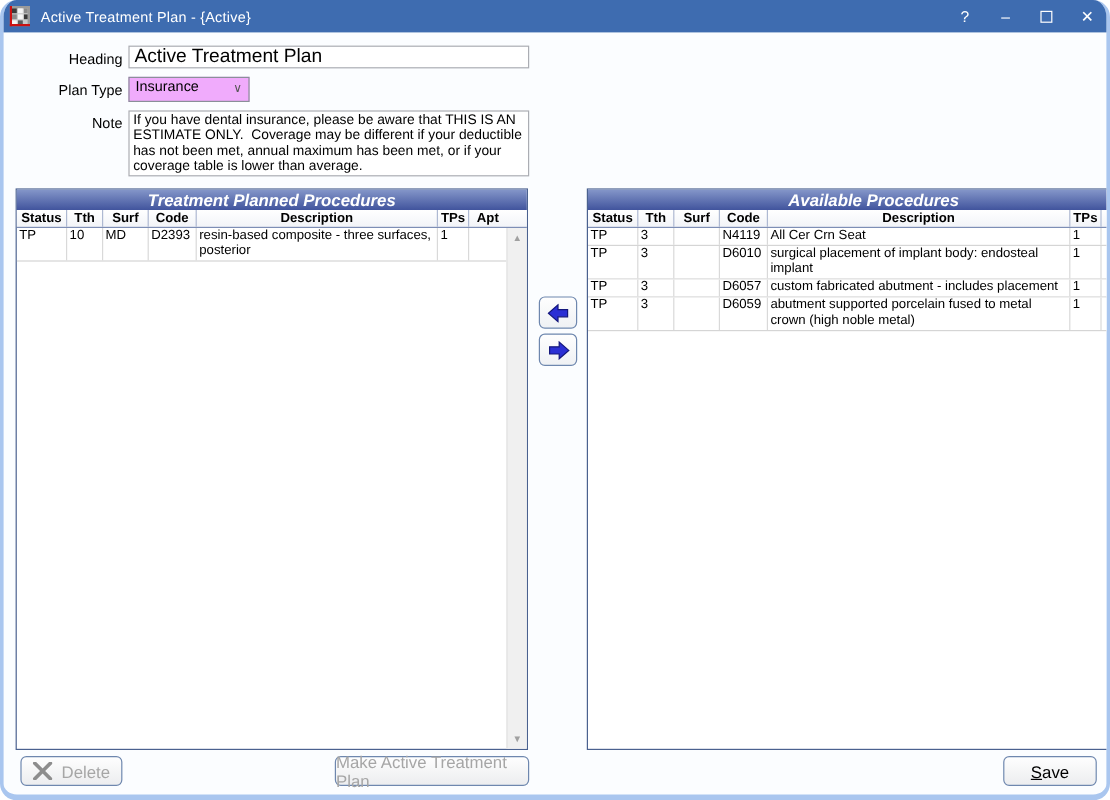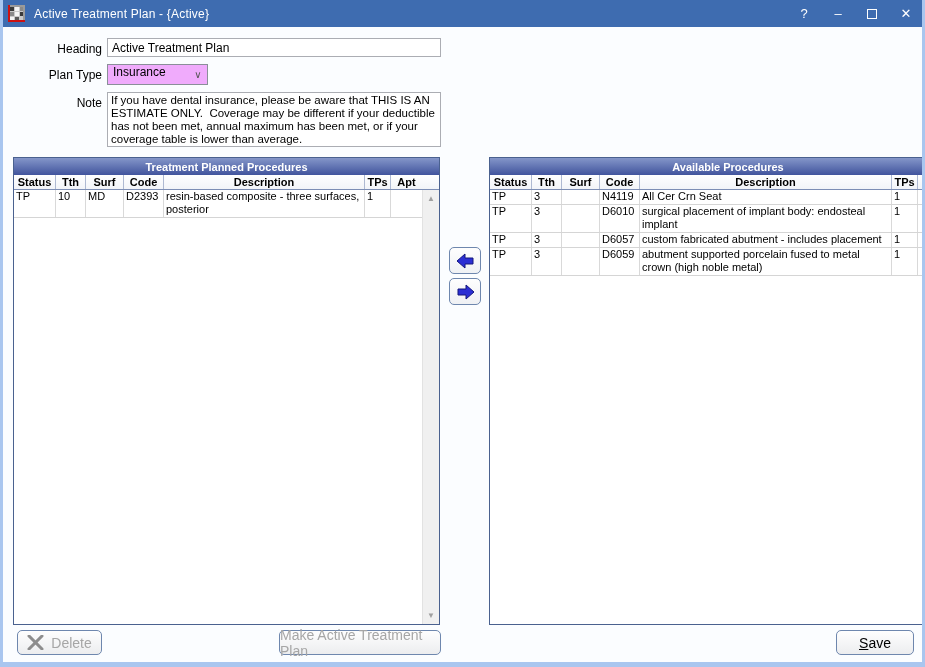--- a/index.html
+++ b/index.html
@@ -6,20 +6,21 @@
   html,body { width: 925px; height: 667px; }
   body { font-family: "Liberation Sans", sans-serif; background: #fff; }
 
   .window {
     position: relative; width: 925px; height: 667px;
     background: #FBFDFF;
     border-left: 3px solid #A9C6EF;
     border-right: 3px solid #A9C6EF;
     border-bottom: 5px solid #A9C6EF;
     overflow: hidden;
+    border-radius: 14px;
   }
   .window::after {
     content:""; position:absolute; left:-3px; right:-3px; bottom:-5px;
     height:2px; background:#4E86C8;
   }
 
   
   .titlebar {
     position: absolute; top: 0; left: -3px; right: -3px; height: 27px;
     background: #3E6CB0;
@@ -36,21 +37,21 @@
   .max-glyph { width: 10px; height: 10px; border: 1px solid #fff; display: block; }
   .tb-close { margin-right: 2px; }
 
   
   .form-label {
     position: absolute; width: 95px; text-align: right;
     font-size: 12px; color: #000;
   }
   .text-input {
     position: absolute; border: 1px solid #ABADB3; background: #fff;
-    font-family: "Liberation Sans", sans-serif; font-size: 12px;
+    font-family: "Liberation Sans", sans-serif; font-size: 16px;
     padding: 0 4px; color: #000; outline: none;
   }
   .combo {
     position: absolute; border: 1px solid #8A8F99; background: #f0abfc;
     font-size: 12px; display: flex; align-items: flex-start; padding-left: 5px;
   }
   .combo-arrow {
     margin-left: auto; width: 18px; text-align: center; color: #555;
     font-size: 10px; line-height: 19px;
   }
@@ -62,22 +63,22 @@
 
   
   .grid-table {
     position: absolute; background: #fff;
     border: 1px solid #4A618F;
     display: flex; flex-direction: column;
   }
   .grid-title {
     height: 17px; flex: 0 0 auto;
     background: linear-gradient(#8496C9, #41549D);
-    color: #fff; font-weight: bold; font-size: 11px;
-    display: flex; align-items: center; justify-content: center;
+    color: #fff; font-weight: bold; font-size: 14px;
+    display: flex; align-items: center; justify-content: center; font-style: italic;
   }
   .grid-head {
     flex: 0 0 auto; display: flex; height: 15px;
     background: linear-gradient(#FFFFFF, #F2F4F8);
     border-bottom: 1px solid #7D8EB5;
     font-size: 11px; font-weight: bold;
     padding-right: 17px;
   }
   .hcell {
     display: flex; align-items: center; justify-content: center;

